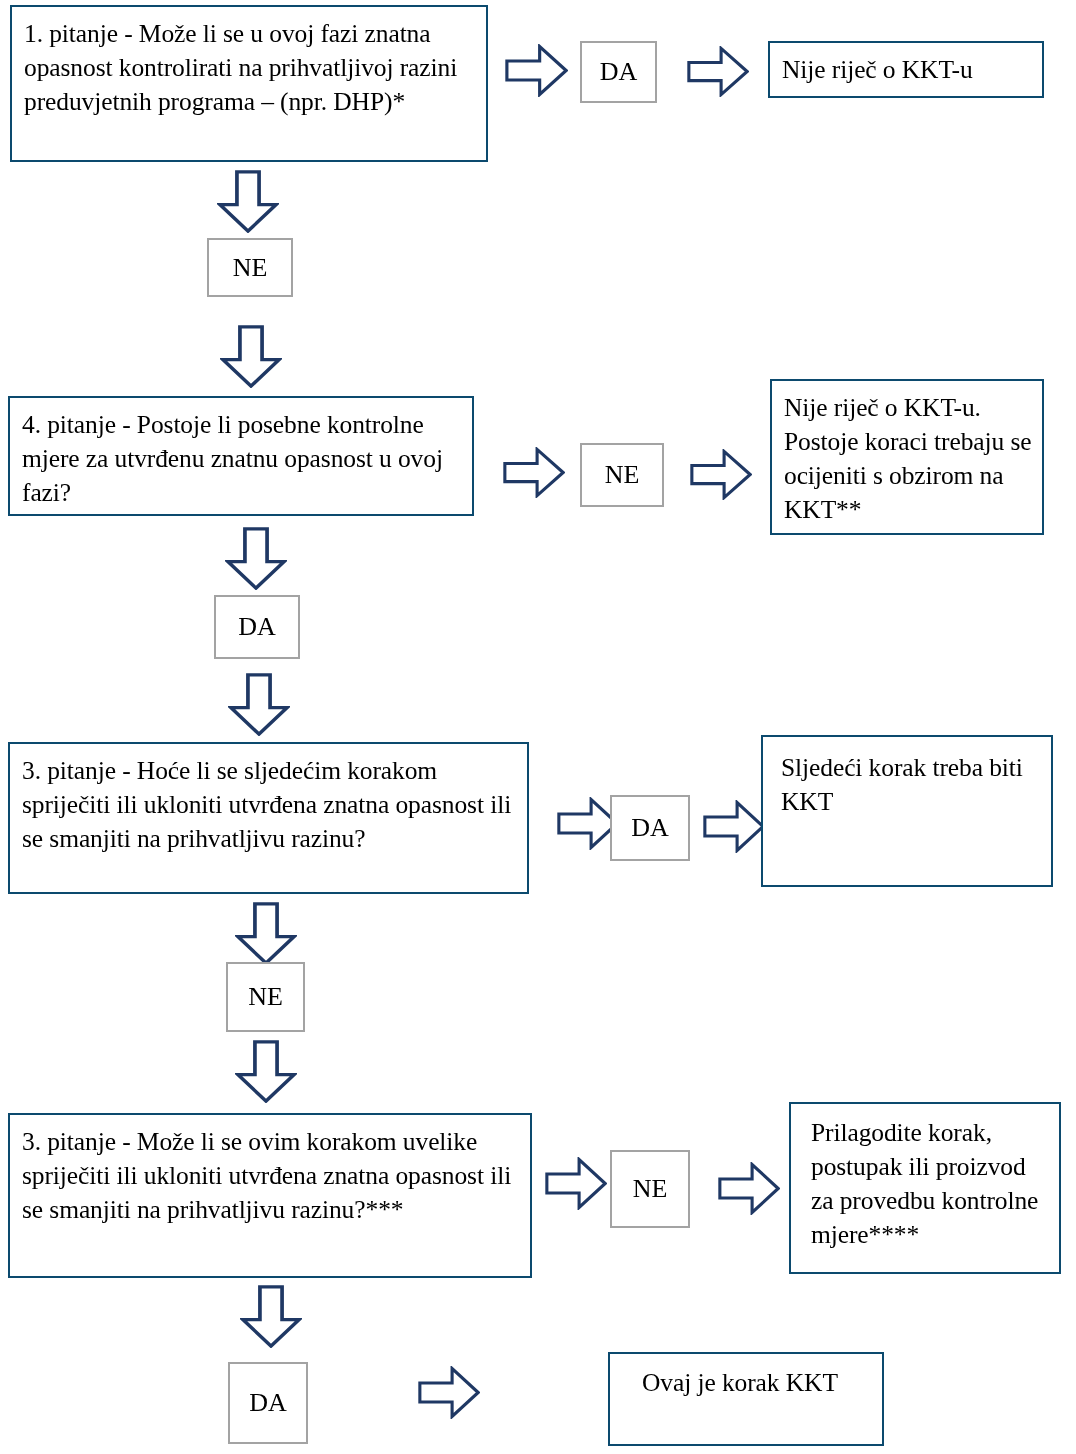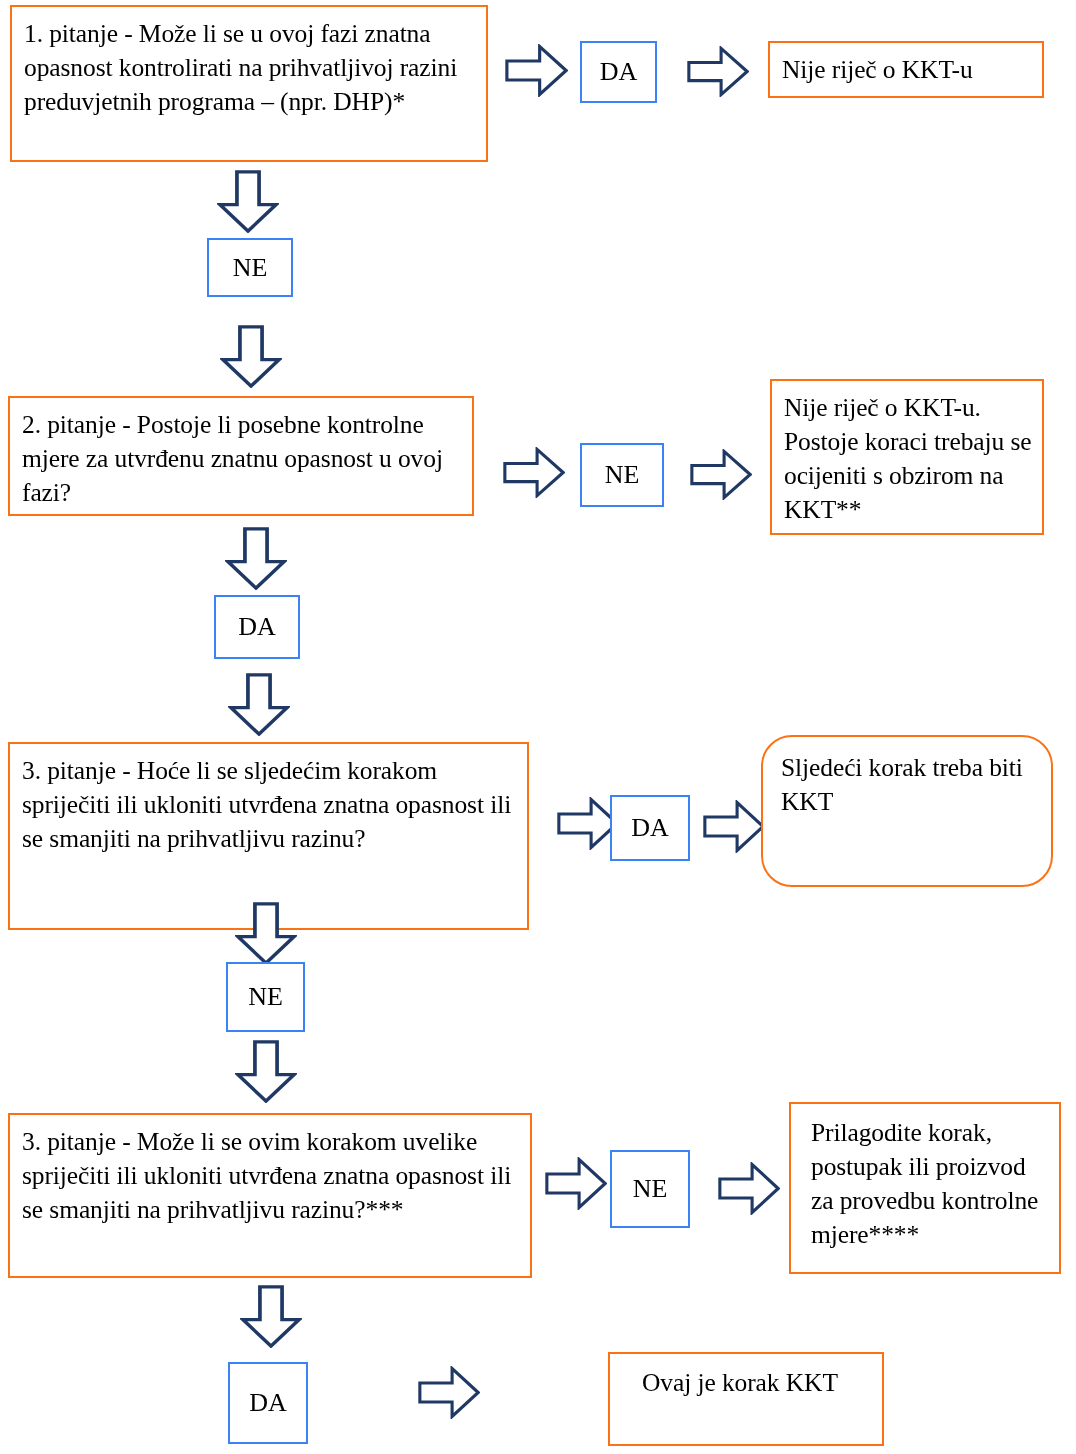--- a/index.html
+++ b/index.html
@@ -15,38 +15,38 @@
     position: relative;
     width: 1076px;
     height: 1454px;
     background: #ffffff;
     overflow: hidden;
   }
   
   .box {
     position: absolute;
     box-sizing: border-box;
-    border: 2px solid #f97316;
+    border: 2px solid #0c4a6e;
     background: #ffffff;
     display: flex;
     align-items: flex-start;
     justify-content: flex-start;
   }
   .box .txt {
     padding: 10px 8px 6px 12px;
     font-size: 25.5px;
     line-height: 1.33;
     white-space: pre-line;
     letter-spacing: -0.1px;
   }
   
   .label-box {
     position: absolute;
     box-sizing: border-box;
-    border: 2px solid #3b82f6;
+    border: 2px solid #a3a3a3;
     background: #ffffff;
     display: flex;
     align-items: center;
     justify-content: center;
   }
   .label-box .txt {
     font-size: 26px;
     line-height: 1;
   }
   
@@ -104,21 +104,21 @@
     <span class="txt">NE</span>
   </div>
 
   <div class="arrow" style="left:220px; top:325px; width:62px; height:63px;">
     <svg viewBox="0 0 84 100" preserveAspectRatio="none">
       <polygon points="27,3 57,3 57,55 80,55 42,97 4,55 27,55"></polygon>
     </svg>
   </div>
 
   <div class="box" style="left:8px; top:396px; width:466px; height:120px;">
-    <span class="txt">2. pitanje - Postoje li posebne kontrolne mjere za utvrđenu znatnu opasnost u ovoj fazi?</span>
+    <span class="txt">4. pitanje - Postoje li posebne kontrolne mjere za utvrđenu znatnu opasnost u ovoj fazi?</span>
   </div>
 
   <div class="arrow" style="left:503px; top:447px; width:62px; height:51px;">
     <svg viewBox="0 0 100 84" preserveAspectRatio="none">
       <polygon points="3,27 55,27 55,4 97,42 55,80 55,57 3,57"></polygon>
     </svg>
   </div>
 
   <div class="label-box" style="left:580px; top:443px; width:84px; height:64px;">
     <span class="txt">NE</span>
@@ -143,41 +143,41 @@
   <div class="label-box" style="left:214px; top:595px; width:86px; height:64px;">
     <span class="txt">DA</span>
   </div>
 
   <div class="arrow" style="left:228px; top:673px; width:62px; height:63px;">
     <svg viewBox="0 0 84 100" preserveAspectRatio="none">
       <polygon points="27,3 57,3 57,55 80,55 42,97 4,55 27,55"></polygon>
     </svg>
   </div>
 
-  <div class="box" style="left:8px; top:742px; width:521px; height:188px;">
+  <div class="box" style="left:8px; top:742px; width:521px; height:152px;">
     <span class="txt">3. pitanje - Hoće li se sljedećim korakom spriječiti ili ukloniti utvrđena znatna opasnost ili se smanjiti na prihvatljivu razinu?</span>
   </div>
 
   <div class="arrow" style="left:557px; top:797px; width:62px; height:53px;">
     <svg viewBox="0 0 100 84" preserveAspectRatio="none">
       <polygon points="3,27 55,27 55,4 97,42 55,80 55,57 3,57"></polygon>
     </svg>
   </div>
 
   <div class="label-box" style="left:610px; top:795px; width:80px; height:66px;">
     <span class="txt">DA</span>
   </div>
 
   <div class="arrow" style="left:703px; top:800px; width:62px; height:53px;">
     <svg viewBox="0 0 100 84" preserveAspectRatio="none">
       <polygon points="3,27 55,27 55,4 97,42 55,80 55,57 3,57"></polygon>
     </svg>
   </div>
 
-  <div class="box" style="left:761px; top:735px; width:292px; height:152px;border-radius:31px;">
+  <div class="box" style="left:761px; top:735px; width:292px; height:152px;">
     <span class="txt" style="padding-left:18px; padding-top:14px;">Sljedeći korak treba biti KKT</span>
   </div>
 
   <div class="arrow" style="left:235px; top:902px; width:62px; height:63px;">
     <svg viewBox="0 0 84 100" preserveAspectRatio="none">
       <polygon points="27,3 57,3 57,55 80,55 42,97 4,55 27,55"></polygon>
     </svg>
   </div>
 
   <div class="label-box" style="left:226px; top:962px; width:79px; height:70px;">

